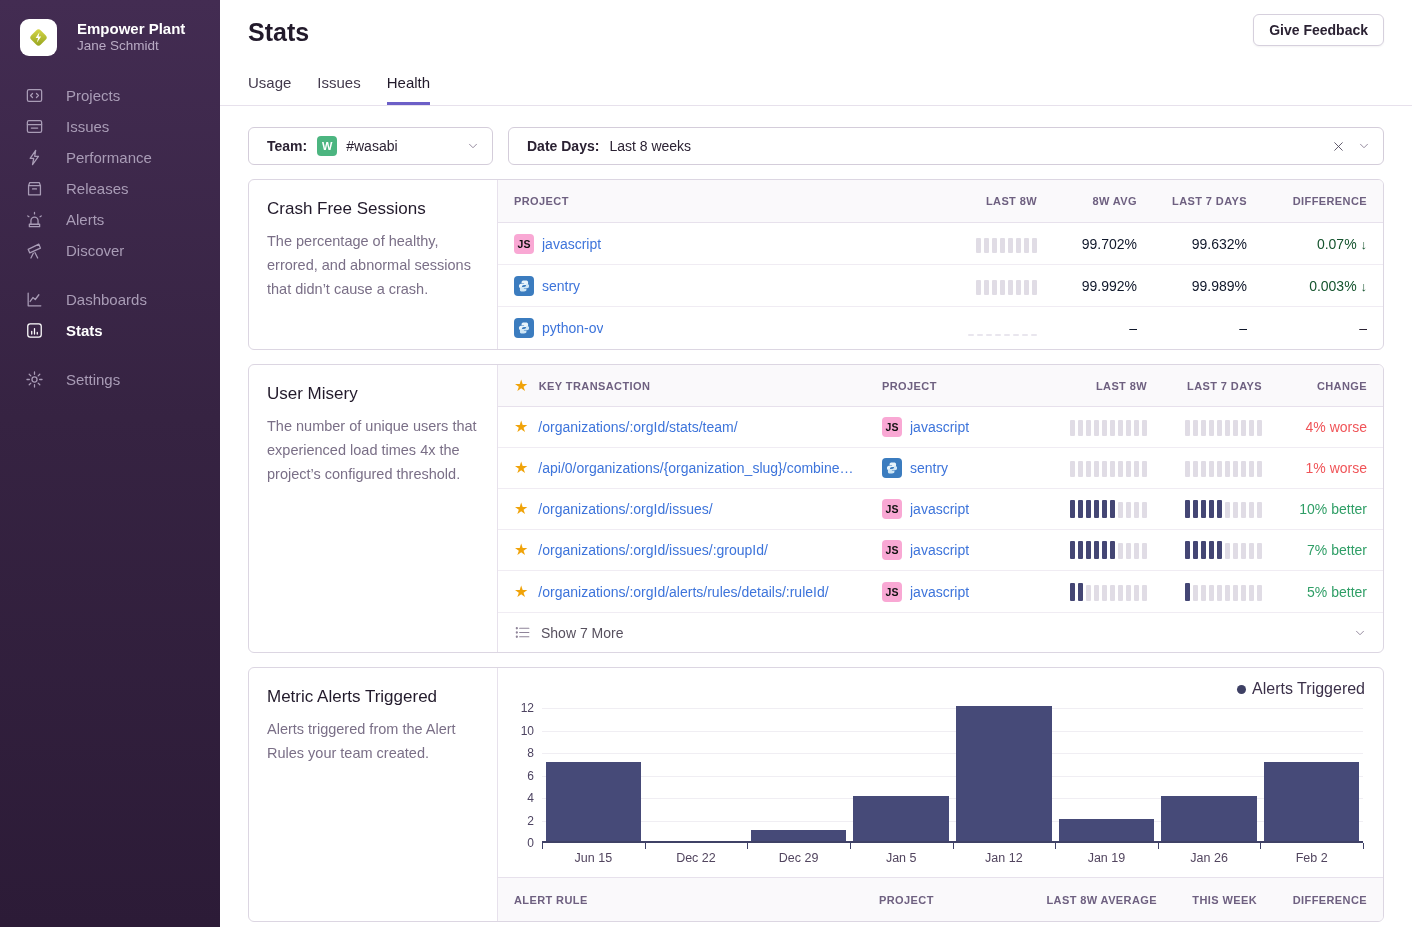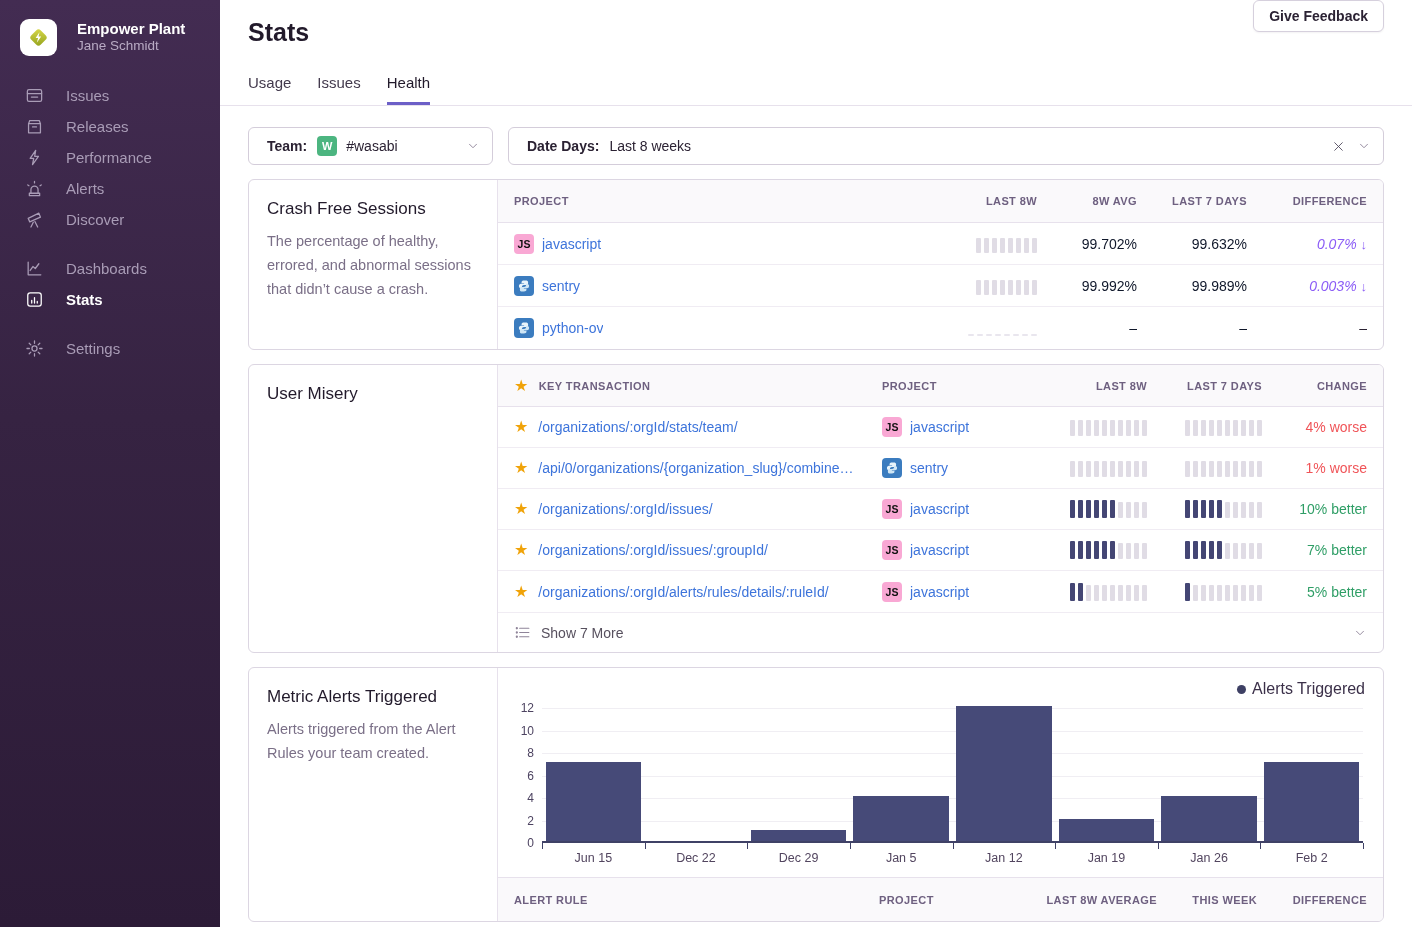--- a/index.html
+++ b/index.html
@@ -19,21 +19,21 @@
   .nav-group { margin-bottom:18px; }
   .nav-item { display:flex; align-items:center; height:31px; padding-left:25px; gap:22px;
     font-size:15px; color:#a99cb6; cursor:pointer; }
   .nav-item svg { width:19px; height:19px; flex:0 0 19px; }
   .nav-item.active { color:#ffffff; font-weight:bold; }
 
   
   .main { flex:1; background:#fff; overflow:hidden; position:relative; }
   .page-header { padding:18px 28px 0 28px; border-bottom:1px solid #e7e1ec; position:relative; }
   .page-title { font-size:25px; font-weight:bold; color:#221a2b; }
-  .feedback-btn { position:absolute; right:28px; top:0; background:#fff; border:1px solid #d6d0dd;
+  .feedback-btn { position:absolute; right:28px; top:14px; background:#fff; border:1px solid #d6d0dd;
     border-radius:6px; padding:7px 15px; font-size:14px; font-weight:bold; color:#2b2233; cursor:pointer;
     box-shadow:0 1px 2px rgba(43,34,51,.06); font-family:inherit; }
   .tabs { display:flex; gap:26px; margin-top:27px; }
   .tab { font-size:15px; color:#433a4d; padding-bottom:11px; cursor:pointer; border-bottom:3px solid transparent; }
   .tab.active { color:#221a2b; border-bottom-color:#6c5fc7; }
 
   
   .filters { display:flex; gap:15px; margin:21px 28px 0 28px; }
   .select-box { height:38px; border:1px solid #d4cdda; border-radius:6px; display:flex; align-items:center;
     padding:0 12px 0 18px; background:#fff; cursor:pointer; font-size:14px; }
@@ -67,21 +67,21 @@
 
   .proj-cell { display:flex; align-items:center; gap:8px; min-width:0; }
   .platform { width:20px; height:20px; border-radius:4px; flex:0 0 20px; display:flex; align-items:center; justify-content:center; }
   .platform .js-badge { display:none; font-size:10.5px; font-weight:bold; color:#111; }
   .platform .py-mark { display:none; width:14px; height:14px; }
   .platform.javascript { background:#f9a8d4; } .platform.javascript .js-badge { display:block; }
   .platform.python { background:#3b7cbf; } .platform.python .py-mark { display:block; }
   a.link { color:#3d74db; text-decoration:none; cursor:pointer; white-space:nowrap; overflow:hidden; text-overflow:ellipsis; }
 
   .num { color:#0f172a; }
-  .diff.down { color:#8b5cf6;font-style:italic; }
+  .diff.down { color:#14532d; }
   .change.worse { color:#f05458; } .change.better { color:#2f9e66; }
   .arrow { font-size:13px; }
 
   .spark { display:flex; align-items:flex-end; gap:3px; height:18px; }
   .spark .sb { width:5px; border-radius:1px; }
   .spark .sb.off { background:#e0dce5; height:16px; }
   .spark .sb.on { background:#444674; height:18px; }
   .spark.small .sb.off { height:15px; }
   .spark.empty .sb { height:2px; background:#e9e6ee; width:6px; margin-bottom:1px; }
 
@@ -140,38 +140,46 @@
         <div class="org-name">Empower Plant</div>
         <div class="org-user">Jane Schmidt</div>
       </div>
     </div>
 
     <nav>
       <div class="nav-group">
         <div class="nav-item">
           <svg class="ic" viewBox="0 0 24 24">
               <rect x="3" y="4.5" width="18" height="15" rx="2"></rect>
+              <polyline points="9.5,9.5 7,12 9.5,14.5"></polyline>
+              <polyline points="14.5,9.5 17,12 14.5,14.5"></polyline>
+            </svg>
+          <span>Projects</span>
+        </div>
+        <div class="nav-item">
+          <svg class="ic" viewBox="0 0 24 24">
+              <rect x="3" y="4.5" width="18" height="15" rx="2"></rect>
               <path d="M3 9.5h18"></path>
               <path d="M8 14h8"></path>
             </svg>
           <span>Issues</span>
+        </div>
+        <div class="nav-item">
+          <svg class="ic" viewBox="0 0 24 24">
+              <path d="M13.5 3L6.5 13h4.5l-1.5 8 7.5-10.5h-4.8z"></path>
+            </svg>
+          <span>Performance</span>
         </div>
         <div class="nav-item">
           <svg class="ic" viewBox="0 0 24 24">
               <path d="M4.5 8.5h15V20h-15z"></path>
               <path d="M4.5 8.5L6 4.5h12l1.5 4"></path>
               <path d="M9.5 12.5h5"></path>
             </svg>
           <span>Releases</span>
-        </div>
-        <div class="nav-item">
-          <svg class="ic" viewBox="0 0 24 24">
-              <path d="M13.5 3L6.5 13h4.5l-1.5 8 7.5-10.5h-4.8z"></path>
-            </svg>
-          <span>Performance</span>
         </div>
         <div class="nav-item">
           <svg class="ic" viewBox="0 0 24 24">
               <path d="M7.5 18v-4.5a4.5 4.5 0 019 0V18"></path>
               <path d="M5.5 18h13v3h-13z"></path>
               <path d="M12 5V3M5 8.5L3.5 7.5M19 8.5l1.5-1"></path>
             </svg>
           <span>Alerts</span>
         </div>
         <div class="nav-item">
@@ -332,20 +340,21 @@
           <span class="num">–</span>
           <span class="num">–</span>
           <span class="diff muted"><span>–</span></span>
         </div>
       </div>
     </section>
 
     <section class="panel">
       <div class="panel-desc">
         <div class="panel-title">User Misery</div>
+        <div class="panel-sub">The number of unique users that experienced load times 4x the project’s configured threshold.</div>
       </div>
       <div class="panel-table">
         <div class="thead grid-row misery-cols" style="height:42px">
           <span class="key-head">
               <span class="star">★</span>
               <span>Key Transaction</span>
             </span>
           <span>Project</span>
           <span>Last 8w</span>
           <span>Last 7 Days</span>

